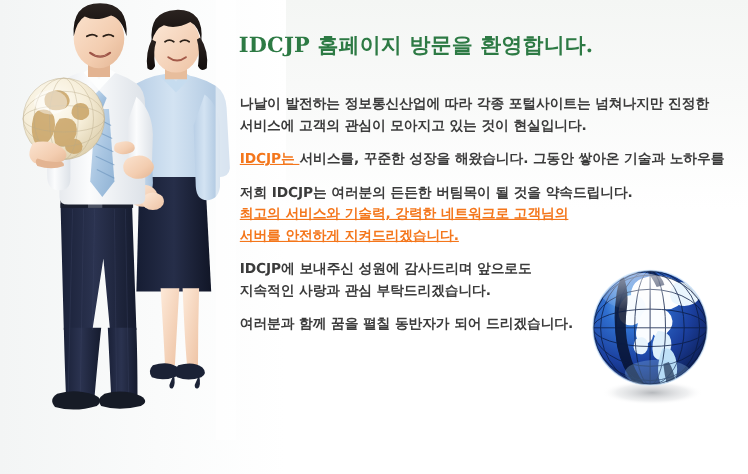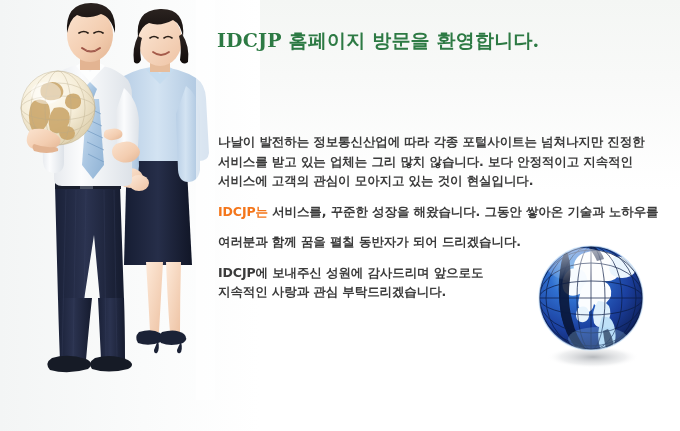--- a/index.html
+++ b/index.html
@@ -51,33 +51,32 @@
     color: #2d7a44;
     letter-spacing: 0.2px;
     white-space: nowrap;
   }
 
   
   #copy {
     position: absolute;
     left: 218px; top: 84px;
     width: 455px;
-    margin-top: 48px;
   }
   .para {
     margin: 0 0 11px 0;
     font-size: 12.5px;
     line-height: 19.5px;
     color: #3b3b3b;
     font-weight: 600;
     letter-spacing: -0.1px;
   }
   .para:last-child { margin-bottom: 0; }
   .line { display: block; white-space: nowrap; }
-  .hl { color: #f4761b; }
+  .hl { color: #f4761b; text-decoration: underline; }
 
   
   #globe {
     position: absolute;
     left: 536px; top: 243px;
     width: 120px; height: 128px;
   }
   #globe svg { display: block; }
 </style>
 </head>
@@ -250,32 +249,36 @@
 
       <rect x="196" y="0" width="19" height="400" fill="#ffffff" opacity="0.55"></rect>
     </svg>
   </div>
 
   <div id="heading">IDCJP 홈페이지 방문을 환영합니다.</div>
 
   <div id="copy">
       <p class="para">
         <span class="line"><span>나날이 발전하는 정보통신산업에 따라 각종 포털사이트는 넘쳐나지만 진정한</span></span>
-        <span class="line"><span>서비스를 받고 있는 업체는 그리 많치 않습니다. 보다 안정적이고 지속적인</span></span>
         <span class="line"><span>서비스에 고객의 관심이 모아지고 있는 것이 현실입니다.</span></span>
       </p>
       <p class="para">
         <span class="line"><span class="hl">IDCJP는 </span><span>서비스를, 꾸준한 성장을 해왔습니다. 그동안 쌓아온 기술과 노하우를</span></span>
       </p>
       <p class="para">
-        <span class="line"><span>여러분과 함께 꿈을 펼칠 동반자가 되어 드리겠습니다.</span></span>
+        <span class="line"><span>저희 IDCJP는 여러분의 든든한 버팀목이 될 것을 약속드립니다.</span></span>
+        <span class="line"><span class="hl">최고의 서비스와 기술력, 강력한 네트워크로 고객님의</span></span>
+        <span class="line"><span class="hl">서버를 안전하게 지켜드리겠습니다.</span></span>
       </p>
       <p class="para">
         <span class="line"><span>IDCJP에 보내주신 성원에 감사드리며 앞으로도</span></span>
         <span class="line"><span>지속적인 사랑과 관심 부탁드리겠습니다.</span></span>
+      </p>
+      <p class="para">
+        <span class="line"><span>여러분과 함께 꿈을 펼칠 동반자가 되어 드리겠습니다.</span></span>
       </p>
     </div>
 
   <div id="globe">
     <svg width="120" height="128" viewBox="0 0 120 128" xmlns="http://www.w3.org/2000/svg">
       <defs>
         <radialGradient id="bgSphere" cx="34%" cy="28%" r="78%">
           <stop offset="0%" stop-color="#7fc3f2"></stop>
           <stop offset="30%" stop-color="#2f6fd0"></stop>
           <stop offset="68%" stop-color="#1b3f9e"></stop>

